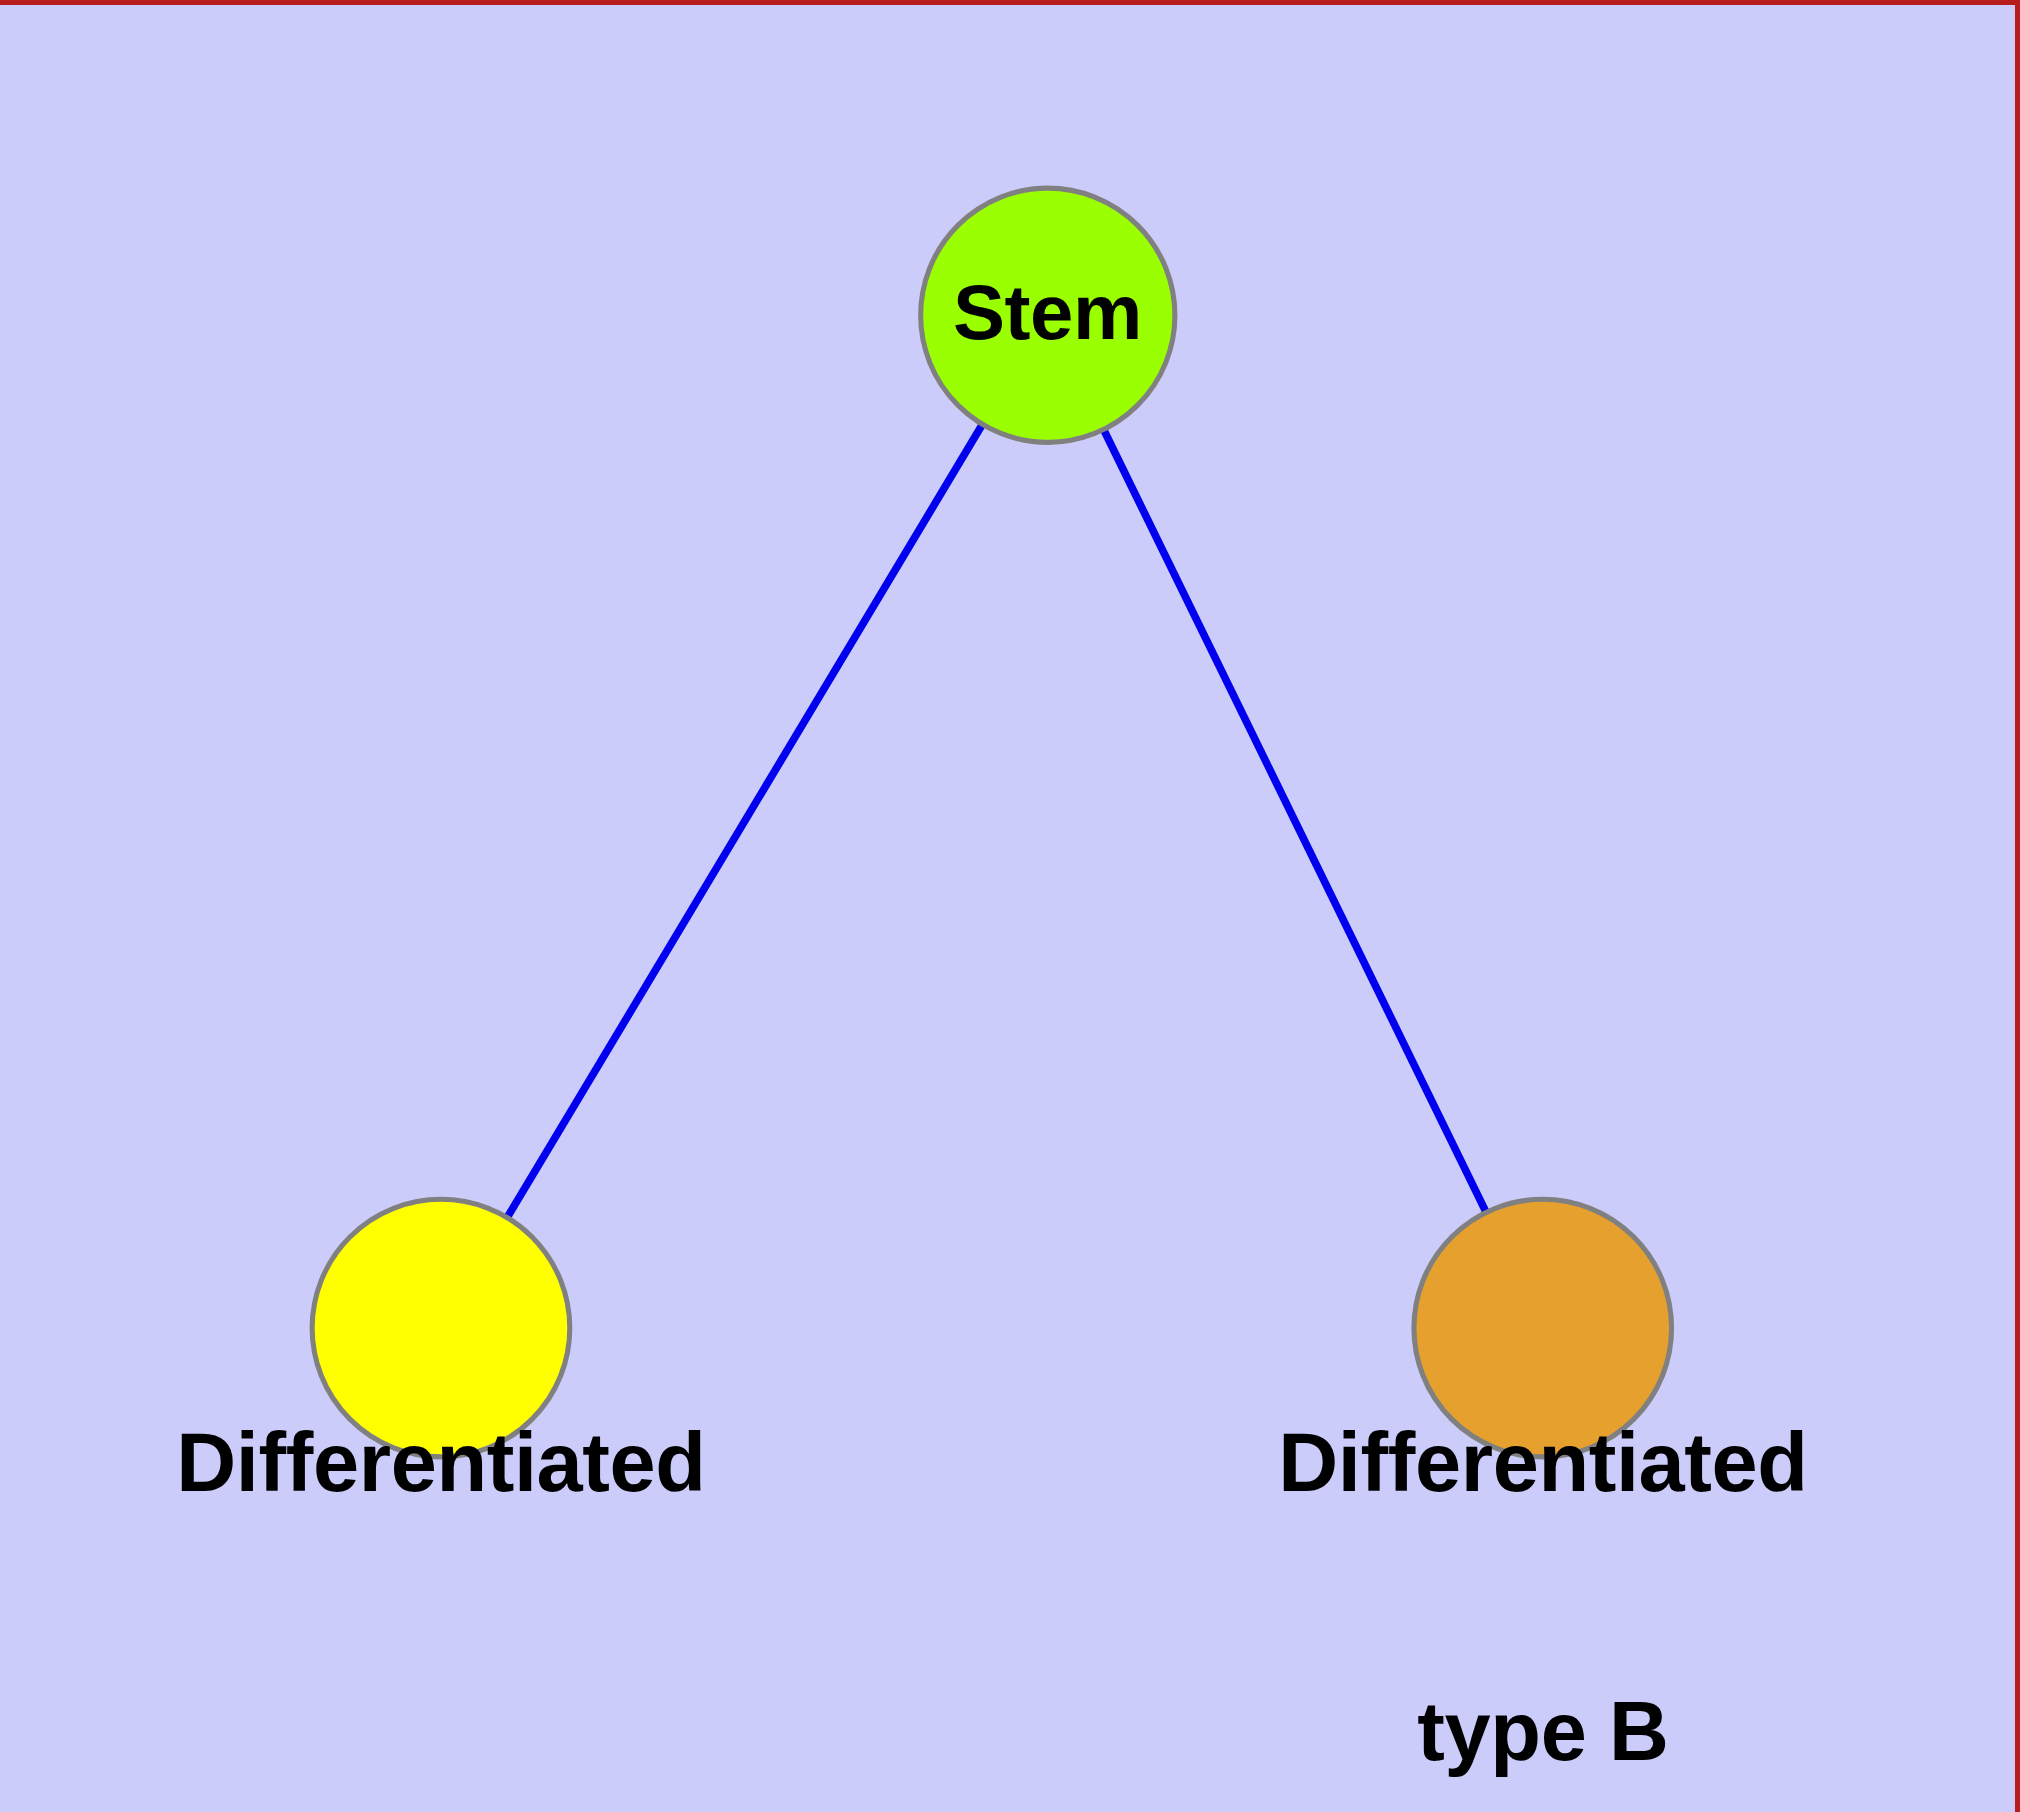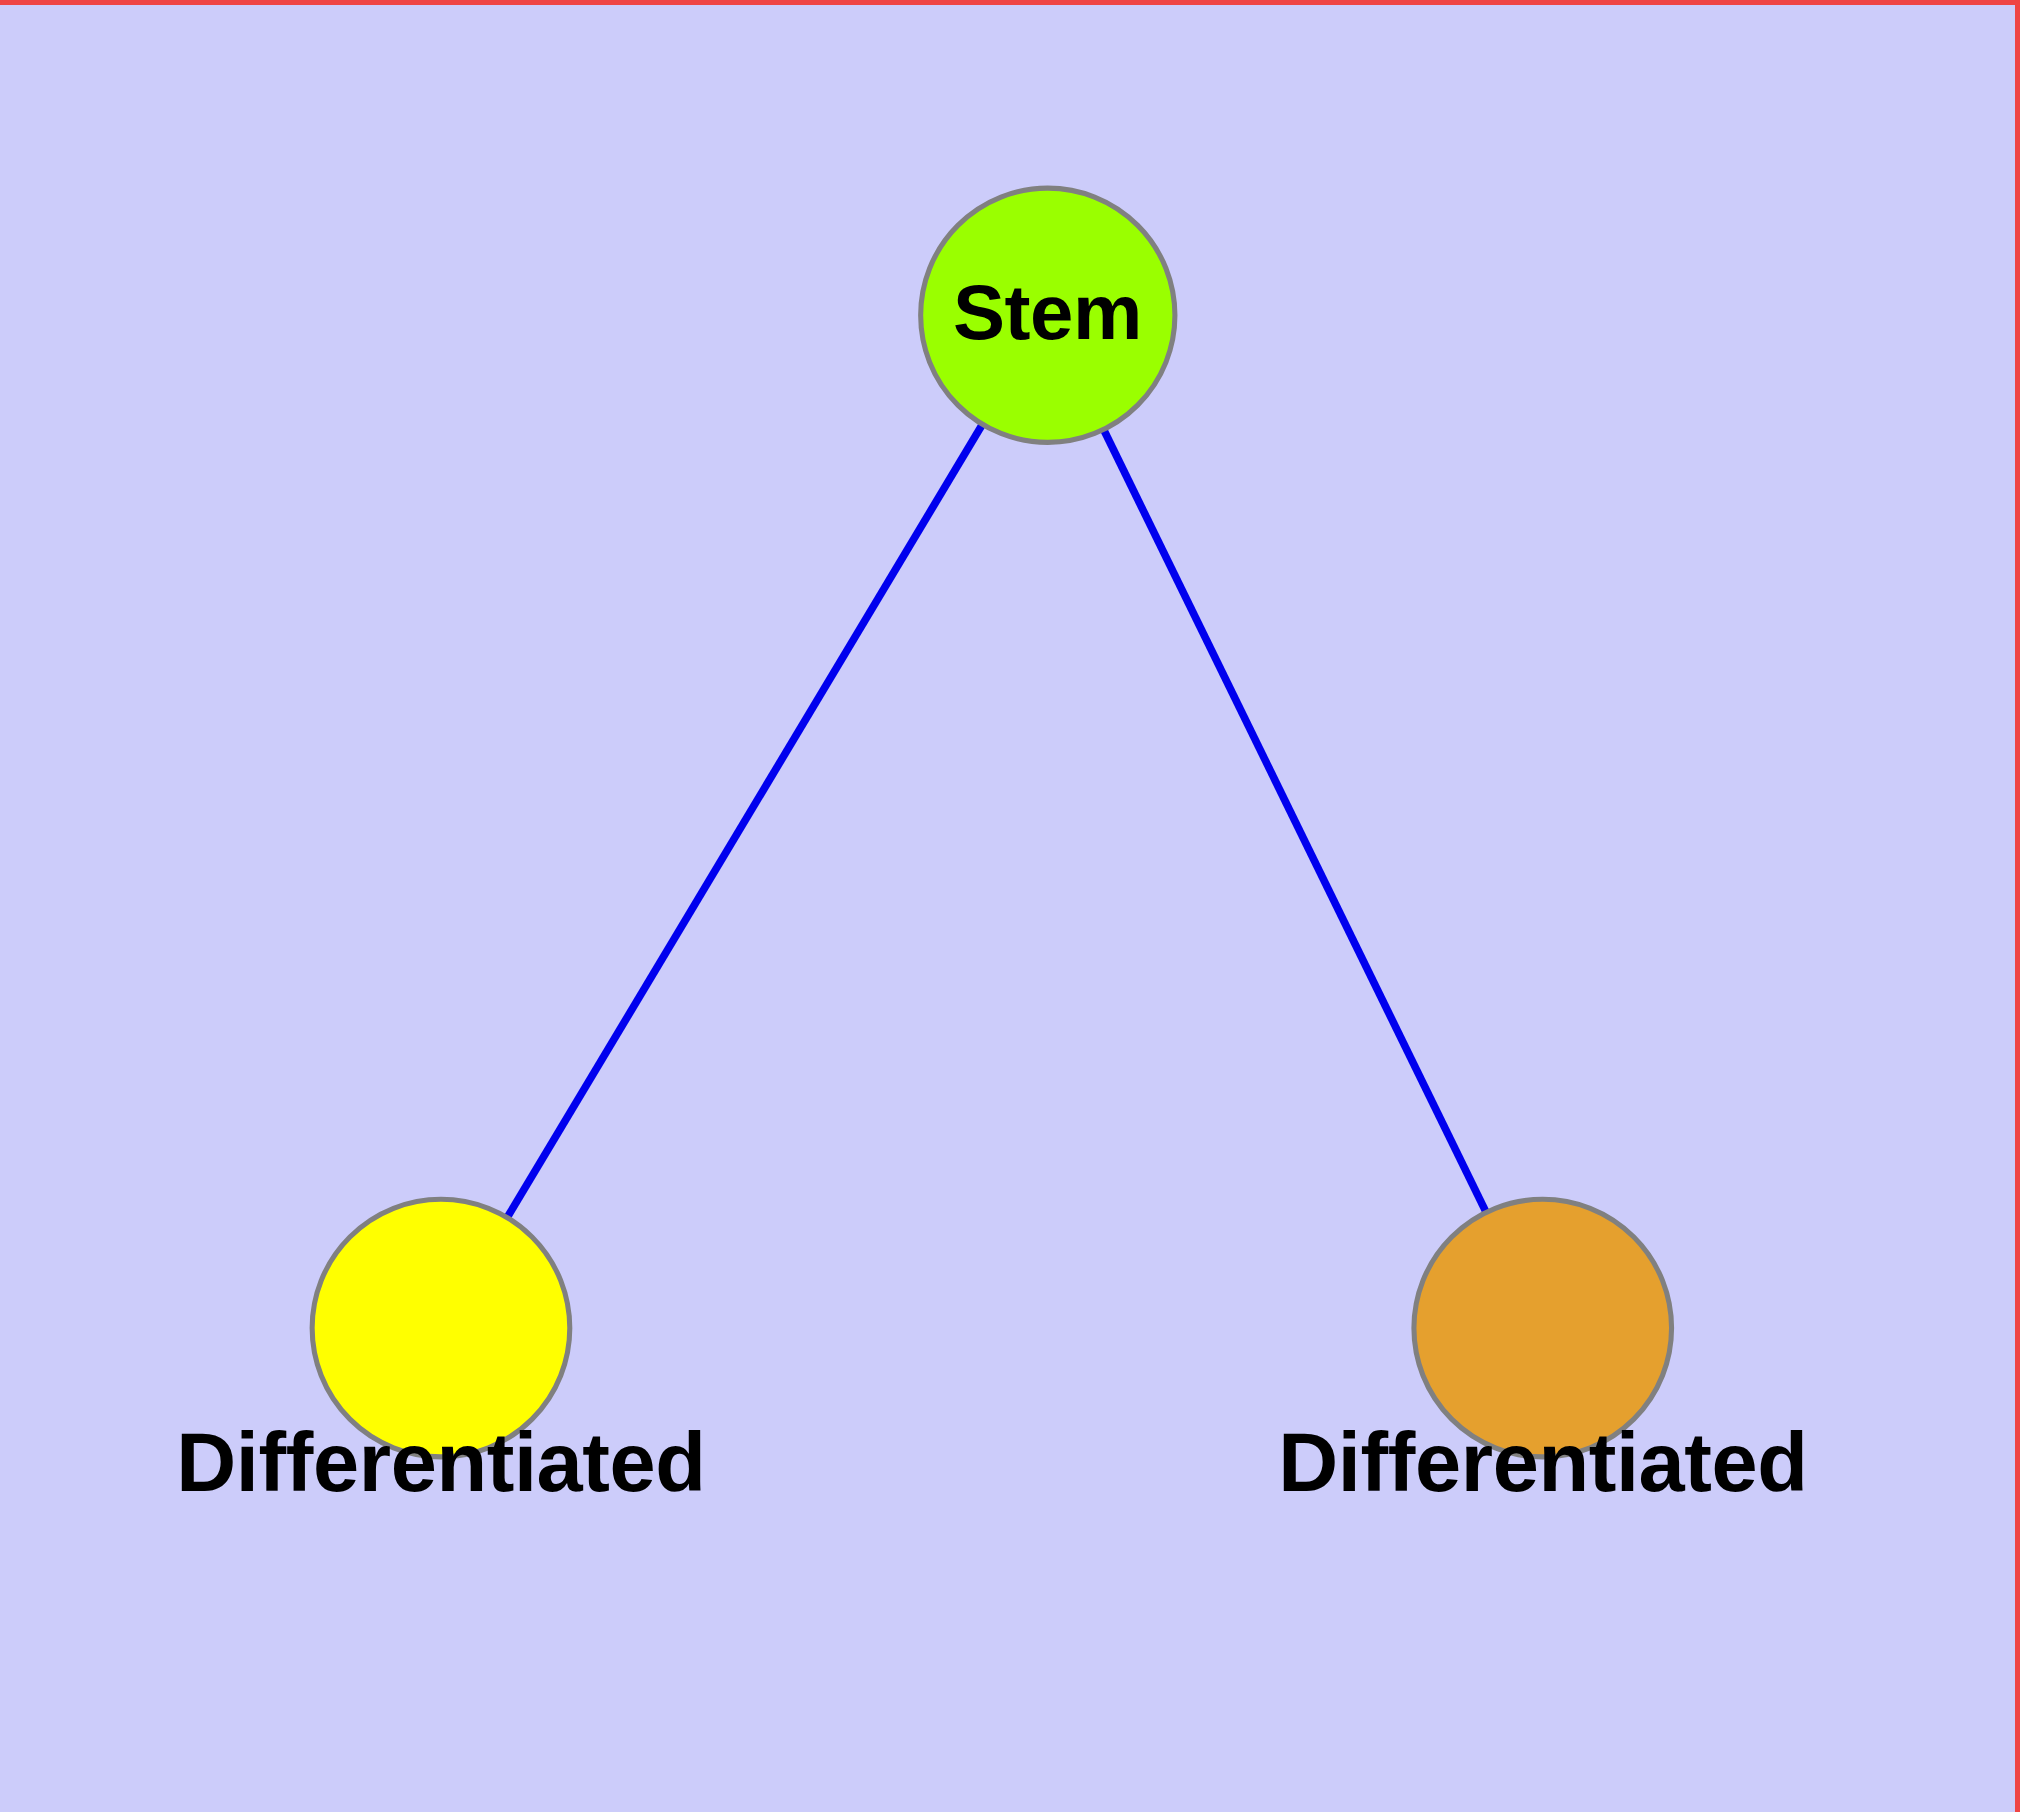--- a/index.html
+++ b/index.html
@@ -5,21 +5,21 @@
 <style>
   html, body {
     margin: 0;
     padding: 0;
     background: #ffffff;
   }
   #stage {
     position: relative;
     width: 2021px;
     height: 1812px;
-    background: #ef4444;
+    background: #b91c1c;
     overflow: hidden;
     font-family: "Liberation Sans", "DejaVu Sans", sans-serif;
   }
   #canvas-bg {
     position: absolute;
     left: 0px;
     top: 5.1px;
     width: 2015px;
     height: 1807px;
     background: #ccccfa;
@@ -80,16 +80,17 @@
   </svg>
 
   <div class="node-label" id="label-stem">Stem</div>
 
   <div class="node-label" id="label-type-a">
     <div>Differentiated</div>
   </div>
 
   <div class="node-label" id="label-type-b">
     <div>Differentiated</div>
+    <div>type B</div>
   </div>
 
 </div>
 
 
 </body></html>

